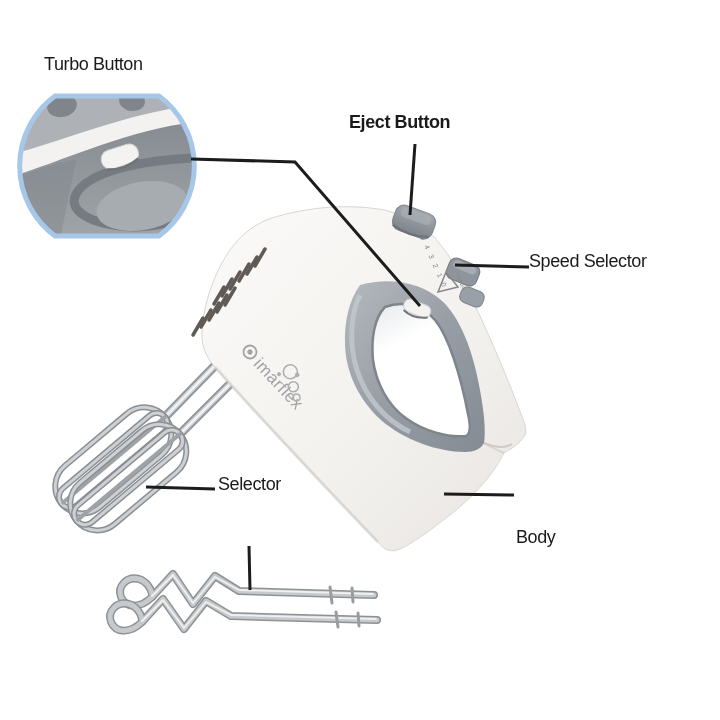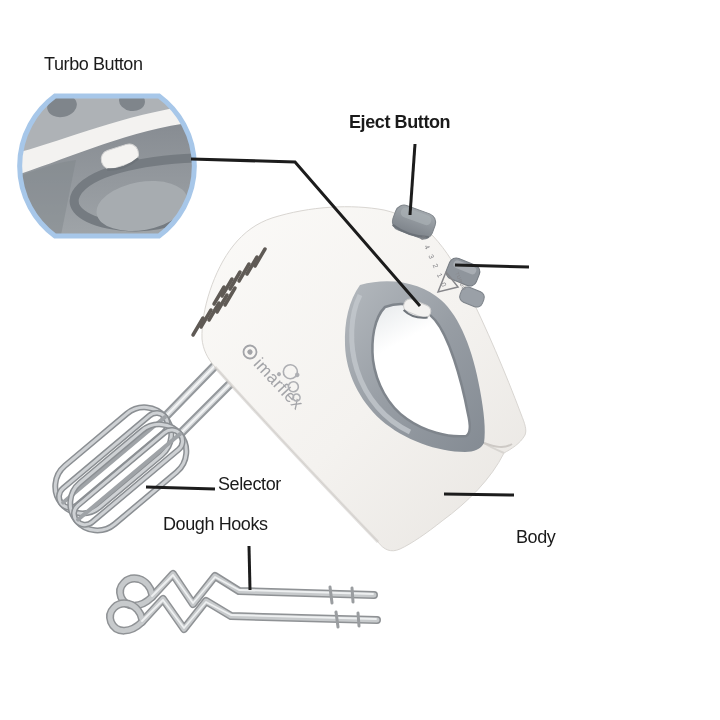--- a/index.html
+++ b/index.html
@@ -213,16 +213,16 @@
     <path d="M 415,144 L 410,215"></path>
     <path d="M 529,267 L 455,265"></path>
     <path d="M 215,489 L 146,487"></path>
     <path d="M 514,495 L 444,494"></path>
     <path d="M 249,546 L 250,590"></path>
   </g>
 </svg>
 
   <div class="lbl" id="lbl-turbo">Turbo Button</div>
   <div class="lbl" id="lbl-eject">Eject Button</div>
+  <div class="lbl" id="lbl-speed">Speed Selector</div>
   <div class="lbl" id="lbl-beaters">Selector</div>
-  <div class="lbl" id="lbl-dough">Dough Hooks</div>
   <div class="lbl" id="lbl-body">Body</div>
 </div>
 
 </body></html>

